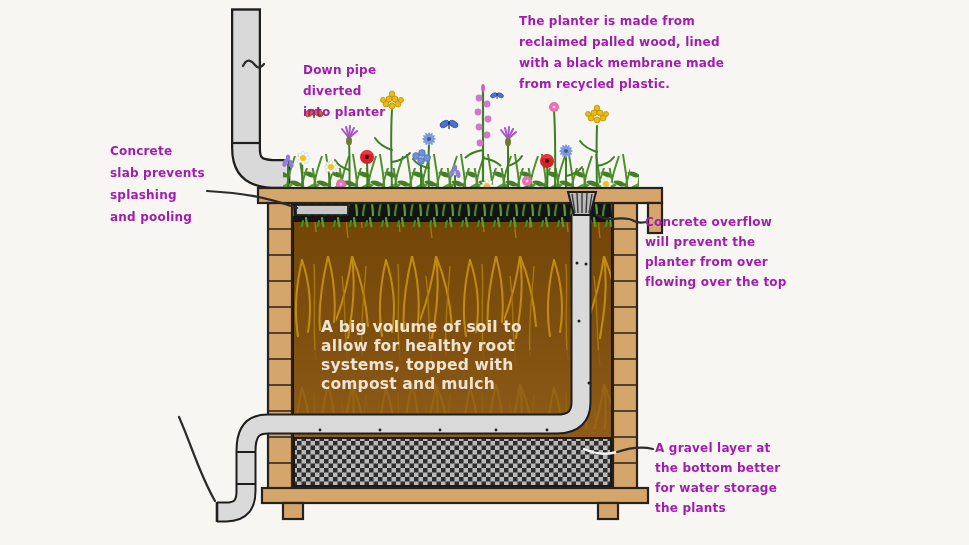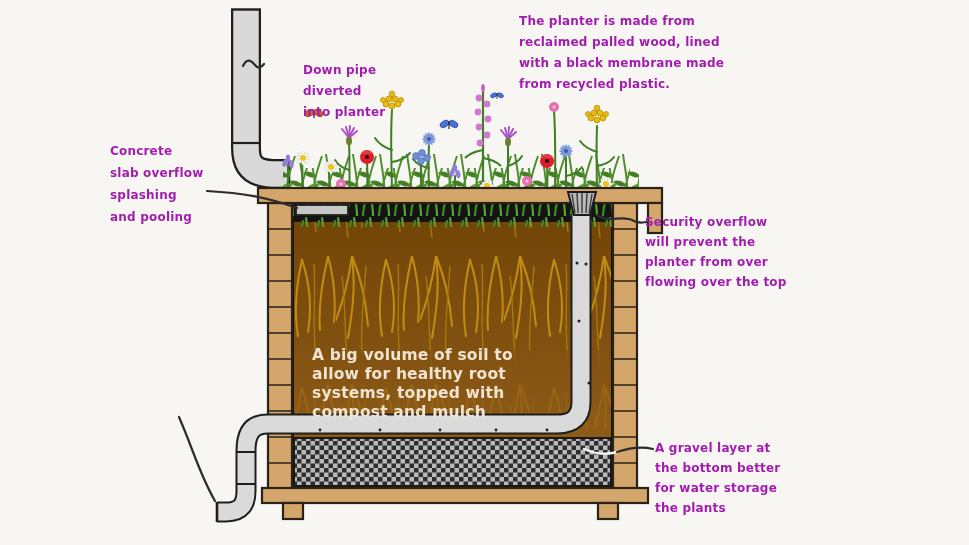--- a/index.html
+++ b/index.html
@@ -19,21 +19,21 @@
     white-space:pre-line;
     pointer-events:none;
   }
   .n-downpipe{left:265px;top:60px;margin-left:38px;}
   .n-concrete{left:110px;top:140px;line-height:22px;}
   .n-overflow-direct{left:111px;top:290px;}
   .n-material{left:519px;top:11px;}
   .n-security{left:645px;top:212px;line-height:20px;}
   .n-overflow-pipe{left:649px;top:322px;line-height:20px;}
   .n-gravel{left:655px;top:438px;line-height:20px;}
-  .n-soil{left:312px;top:318px;line-height:19px;font-size:15.5px;color:#efe3d1;margin-top:28px;}
+  .n-soil{left:321px;top:318px;line-height:19px;font-size:15.5px;color:#efe3d1;}
 </style>
 </head>
 <body>
 
 <div class="stage">
 
 <svg width="969" height="545" viewBox="0 0 969 545">
   <defs>
     <linearGradient id="soilg" x1="0" y1="0" x2="0" y2="1">
       <stop offset="0" stop-color="#734607"></stop>
@@ -284,28 +284,28 @@
     <path d="M584,449 C595,454 606,455 617,452" stroke="#f5f5f5" stroke-width="2.4"></path>
     <path d="M617,452 C629,448 641,446 653,449"></path>
     <path d="M179,417 C193,449 199,473 215,501"></path>
   </g>
 </svg>
 
   <div class="note n-downpipe">Down pipe
 diverted
 into planter</div>
   <div class="note n-concrete">Concrete
-slab overflow
+slab prevents
 splashing
 and pooling</div>
   <div class="note n-material">The planter is made from
 reclaimed palled wood, lined
 with a black membrane made
 from recycled plastic.</div>
-  <div class="note n-security">Security overflow
+  <div class="note n-security">Concrete overflow
 will prevent the
 planter from over
 flowing over the top</div>
   <div class="note n-gravel">A gravel layer at
 the bottom better
 for water storage
 the plants</div>
   <div class="note n-soil">A big volume of soil to
 allow for healthy root
 systems, topped with

